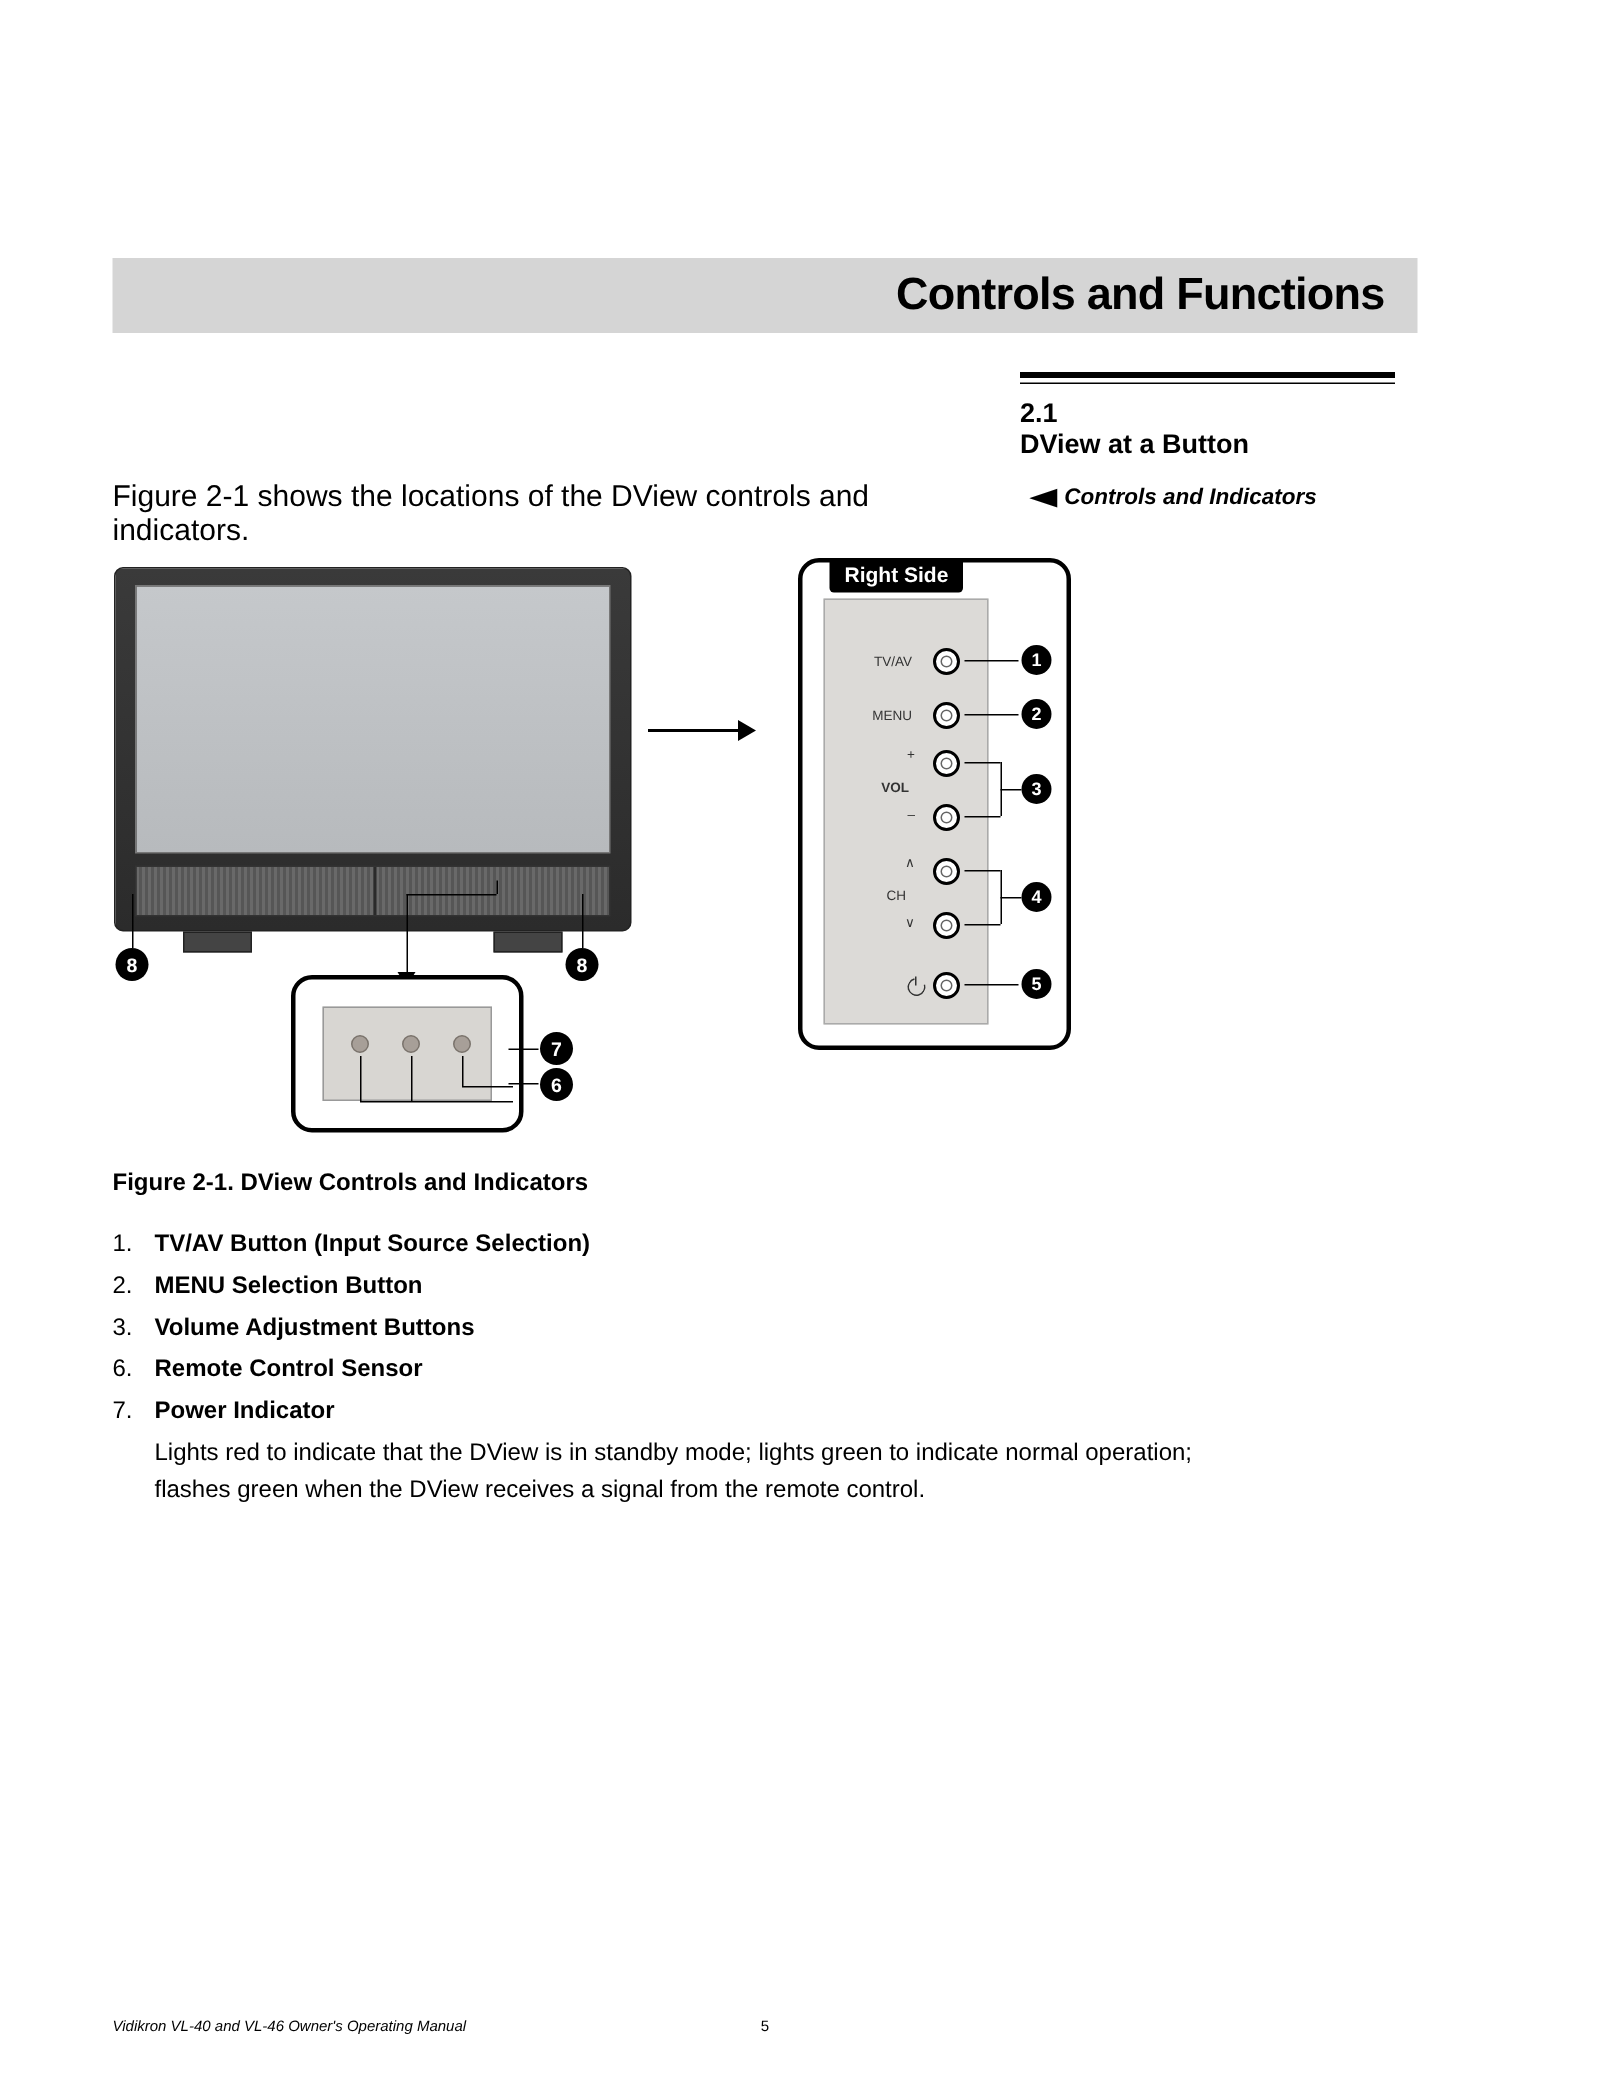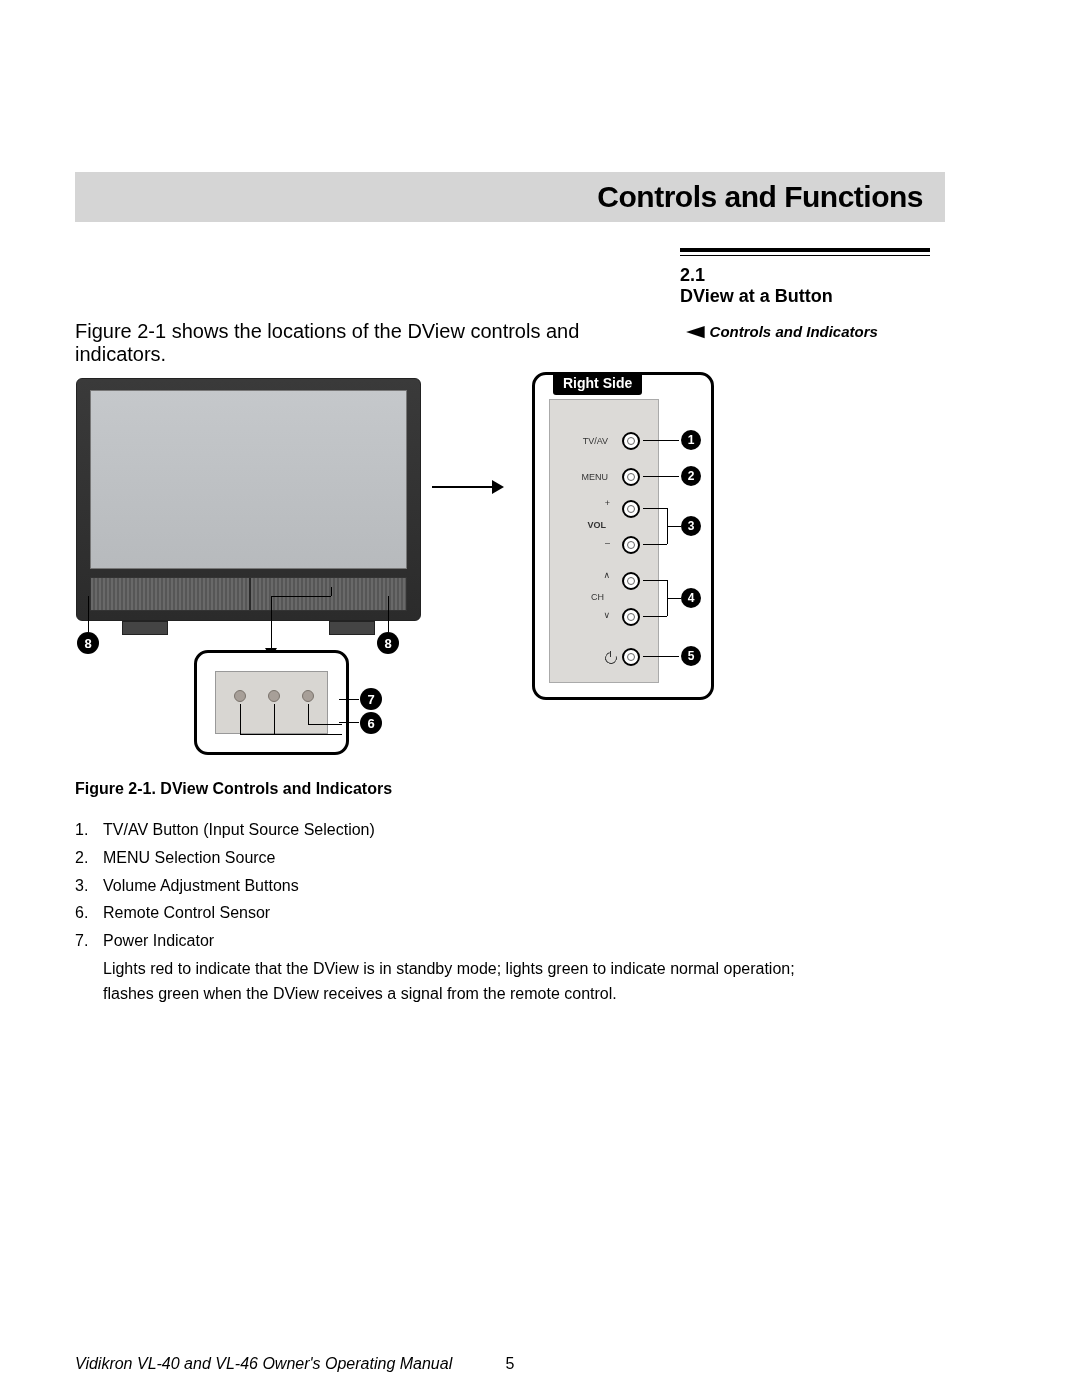--- a/index.html
+++ b/index.html
@@ -177,26 +177,26 @@
   
   .figcap {
     position:absolute; left:75px; top:780px; font-weight:700; font-size:16px;
   }
   .list {
     position:absolute; left:75px; top:818px; width:760px;
     font-size:16px; line-height:1.55;
   }
   .list .row { margin-bottom:3px; }
   .list .num { display:inline-block; width:28px; }
-  .list .bold { font-weight:400; }
+  .list .bold { font-weight:700; }
   .list .desc { margin-left:28px; margin-top:1px; margin-bottom:4px; }
   
   .footer {
-    position:absolute; left:75px; bottom:24px; width:870px;
-    font-size:16px; font-style:italic;
+    position:absolute; left:75px; bottom:40px; width:870px;
+    font-size:10px; font-style:italic;
     display:flex;
   }
   .footer .pg { position:absolute; left:50%; transform:translateX(-50%); font-style:normal; }
 </style>
 </head>
 <body>
 
 <div class="gray-bar">
   <h1>Controls and Functions</h1>
 </div>
@@ -347,21 +347,21 @@
     <div class="panel-callout" style="left:146px; top:271px;">
         <span>5</span>
       </div>
   </div>
 </div>
 
 <div class="figcap">Figure 2-1. DView Controls and Indicators</div>
 
 <div class="list">
   <div class="row"><span class="num">1.</span><span class="bold">TV/AV Button (Input Source Selection)</span></div>
-  <div class="row"><span class="num">2.</span><span class="bold">MENU Selection Source</span></div>
+  <div class="row"><span class="num">2.</span><span class="bold">MENU Selection Button</span></div>
   <div class="row"><span class="num">3.</span><span class="bold">Volume Adjustment Buttons</span></div>
   <div class="row"><span class="num">6.</span><span class="bold">Remote Control Sensor</span></div>
   <div class="row"><span class="num">7.</span><span class="bold">Power Indicator</span></div>
   <div class="desc">Lights red to indicate that the DView is in standby mode; lights green to indicate normal operation; flashes green when the DView receives a signal from the remote control.</div>
 </div>
 
 <div class="footer">
   <span>Vidikron VL-40 and VL-46 Owner's Operating Manual</span>
   <span class="pg">5</span>
 </div>

